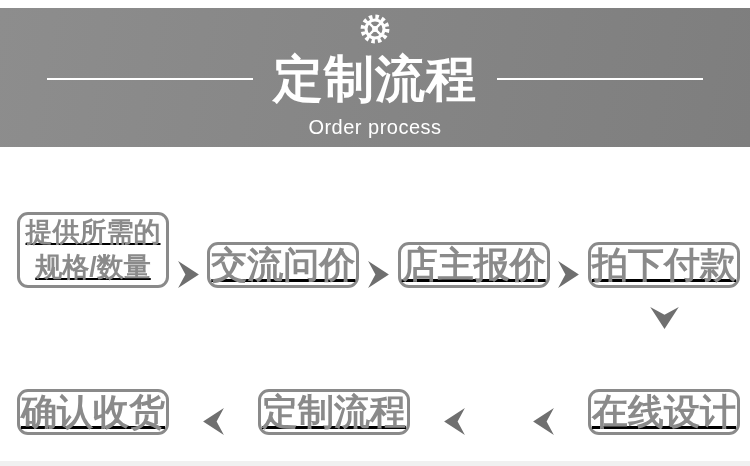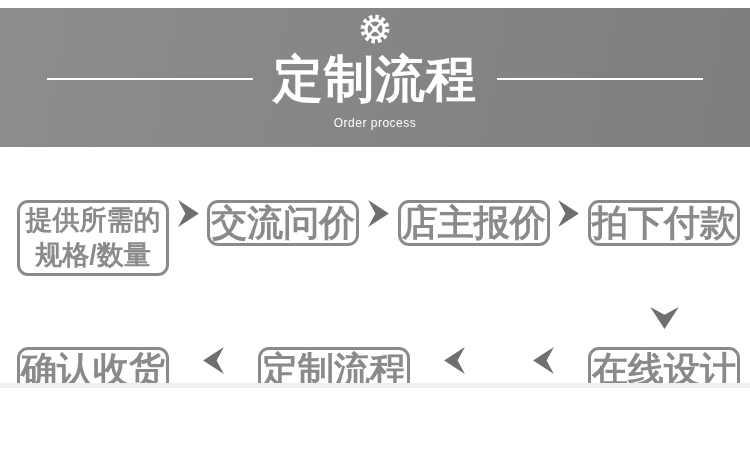--- a/index.html
+++ b/index.html
@@ -3,21 +3,21 @@
 <meta charset="utf-8">
 <style>
   html, body { margin: 0; padding: 0; }
   body {
     background: var(--background, #ffffff);
     font-family: "Liberation Sans", "DejaVu Sans", sans-serif;
   }
   .page {
     position: relative;
     width: 750px;
-    height: 388px;
+    height: 466px;
     background: var(--background, #ffffff);
     overflow: hidden;
   }
 
   
   .banner {
     margin-top: 8px;
     height: 139px;
     background: linear-gradient(100deg,
       var(--banner-gradient-start, #8d8d8d),
@@ -41,30 +41,31 @@
   }
   .title {
     font-size: 50px;
     font-weight: bold;
     line-height: 1.04;
     letter-spacing: 1px;
     white-space: nowrap;
   }
   .subtitle {
     margin-top: 11px;
-    font-size: 12px;
+    font-size: 20px;
     letter-spacing: 0.5px;
   }
 
   
   .flow-row {
     margin: 0 10px 0 17px;
     height: 88px;
     display: flex;
-    align-items: flex-start;
+    align-items: flex-end;
+    text-decoration: underline;
   }
   .flow-row.first { margin-top: 53px; }
   .step-box {
     width: 152px;
     box-sizing: border-box;
     border: 3px solid var(--box-border, #8a8a8a);
     border-radius: 11px;
     background: #ffffff;
     display: flex;
     flex-direction: column;

